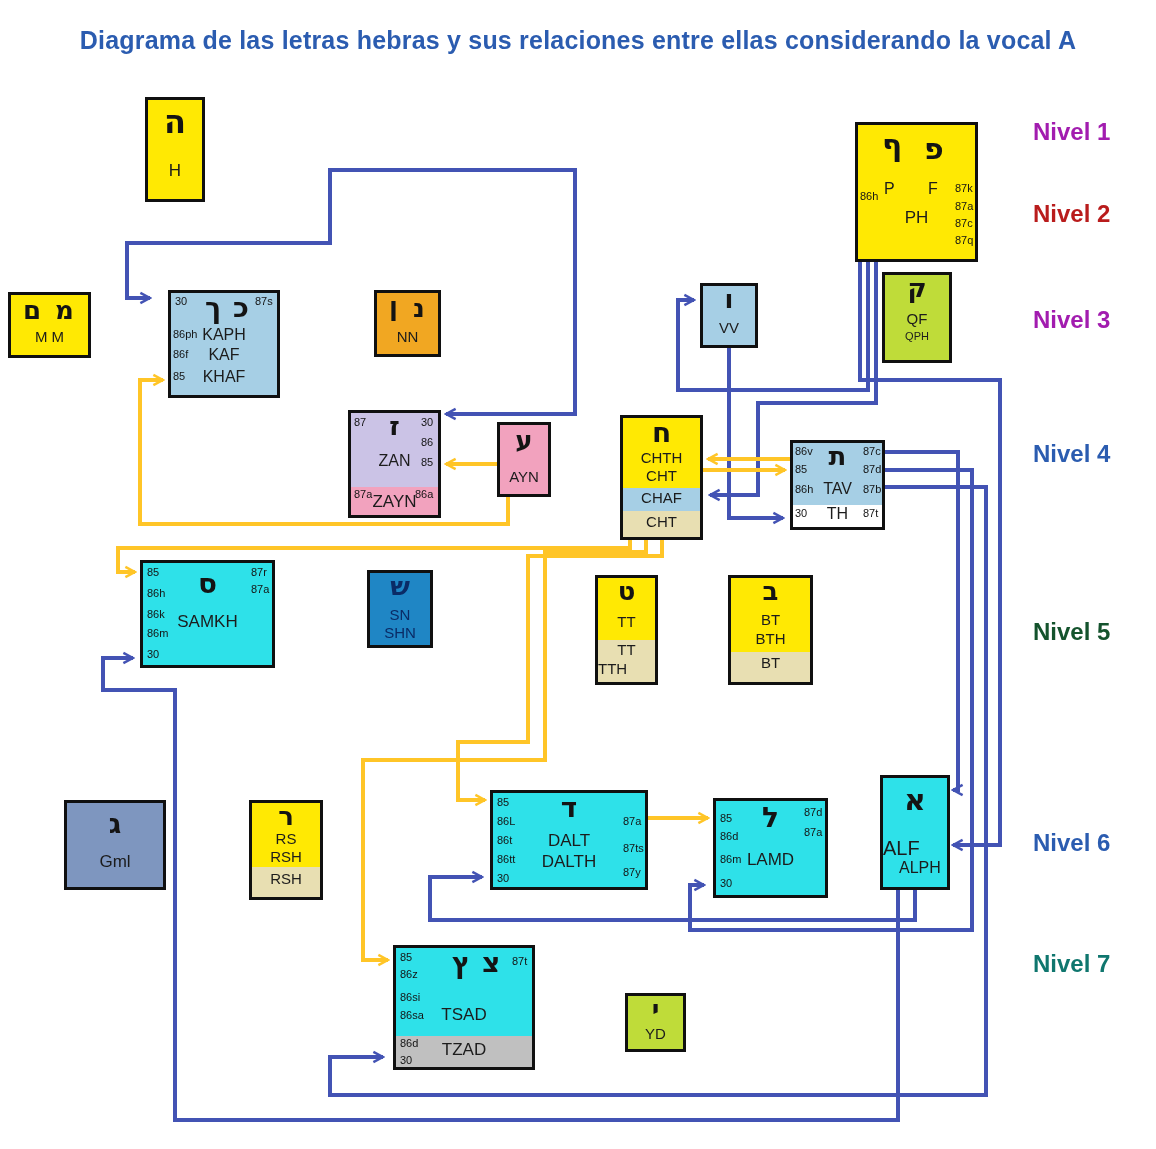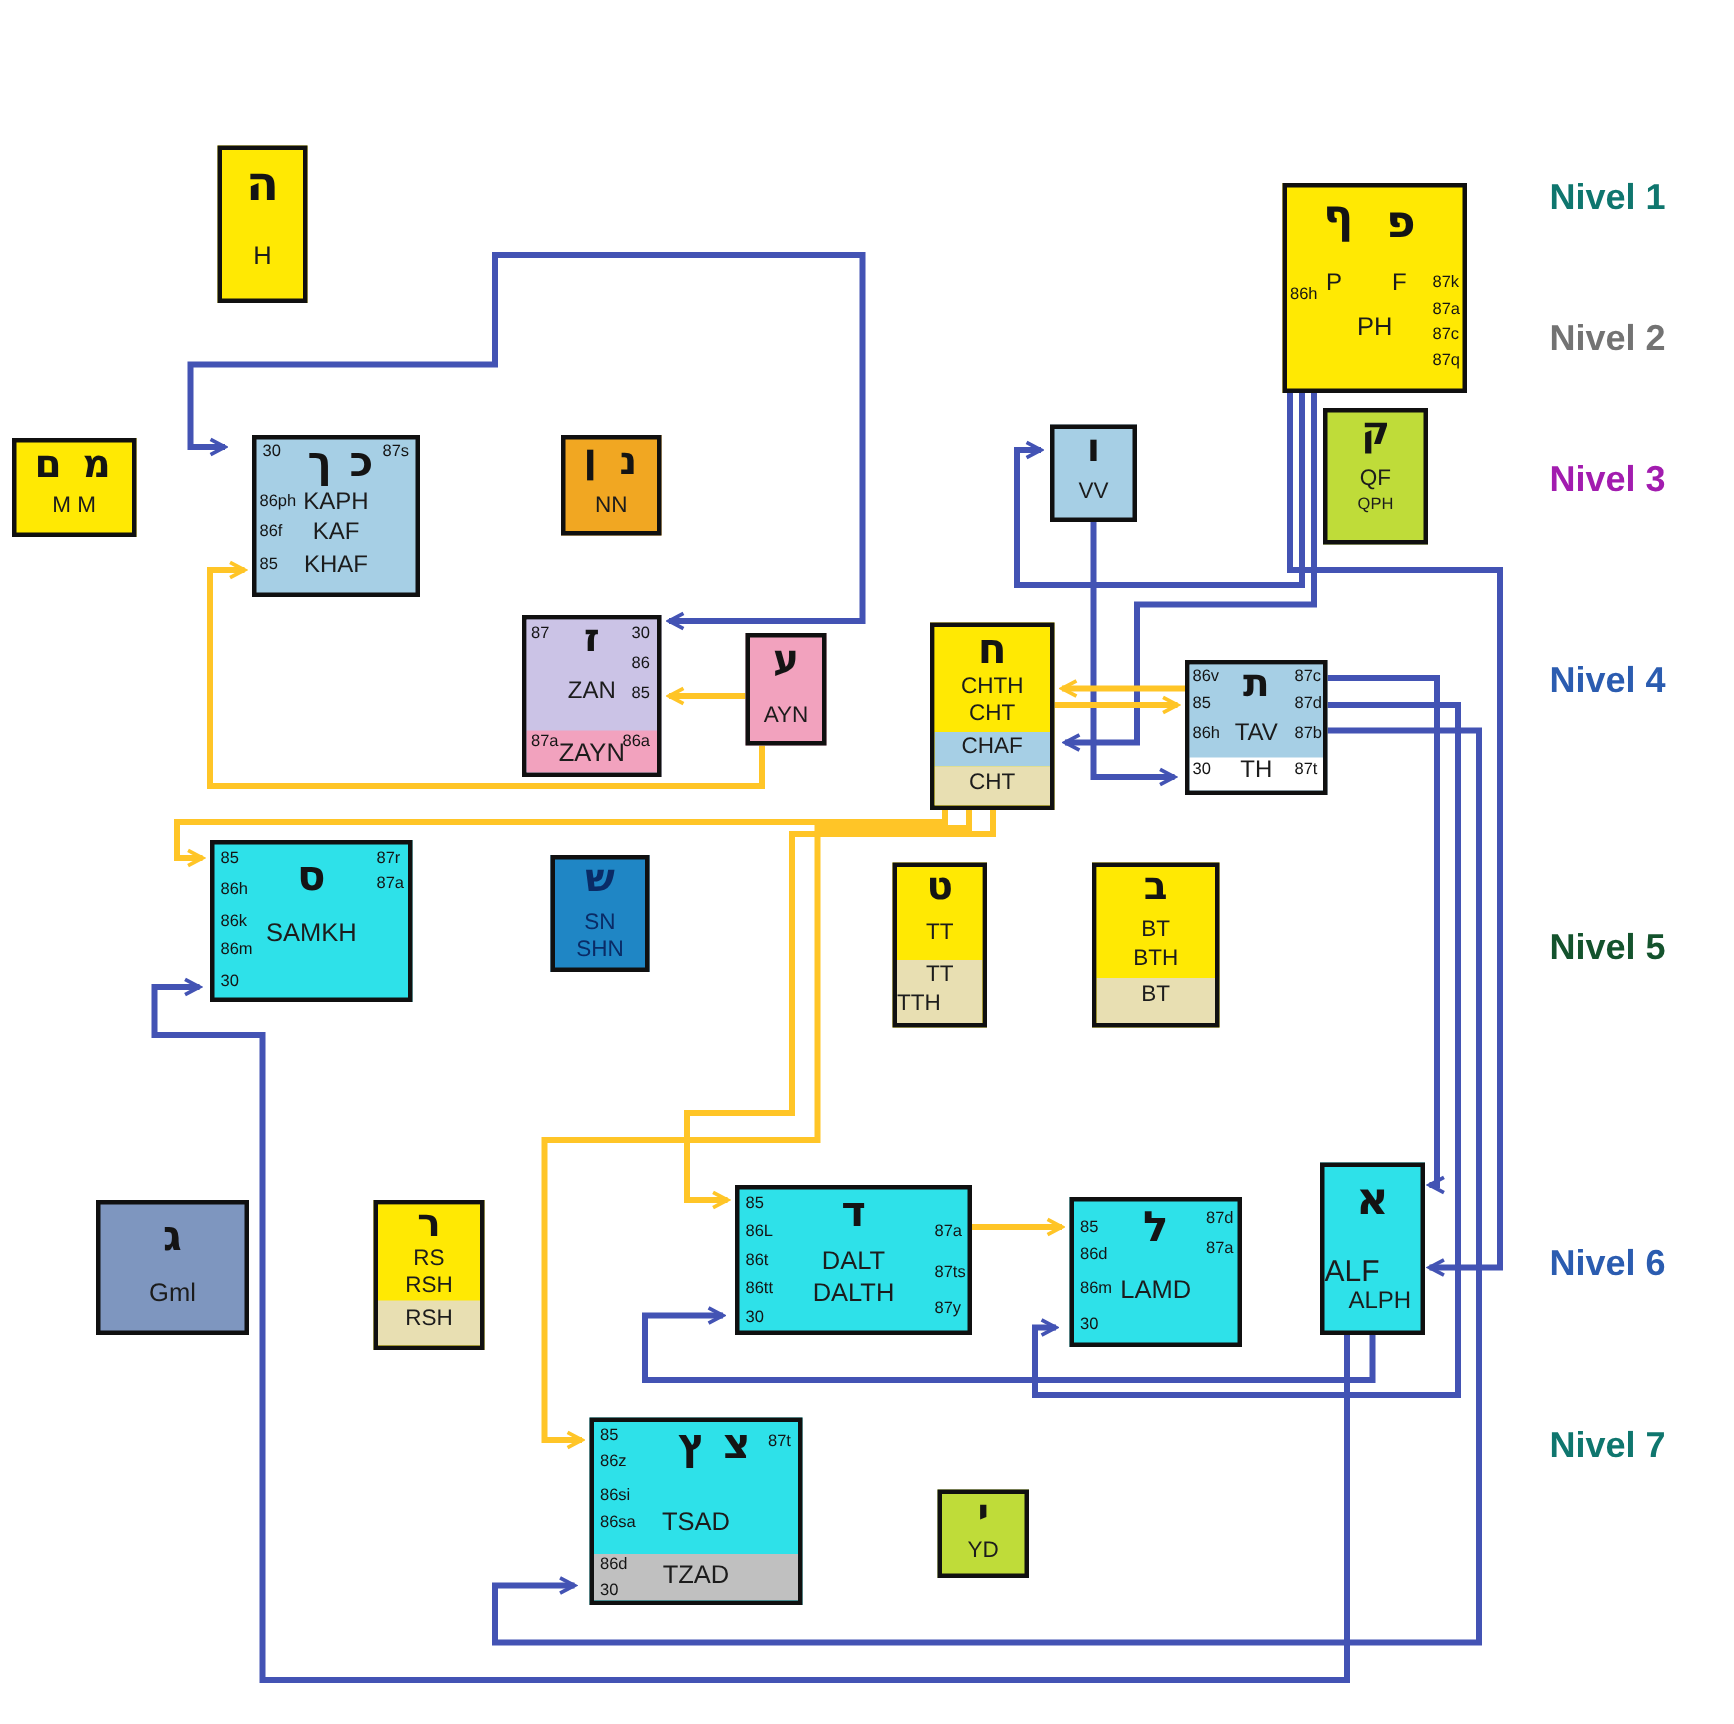--- a/index.html
+++ b/index.html
@@ -15,20 +15,21 @@
   .itm.heb{font-family:"DejaVu Sans",sans-serif;font-weight:bold;}
   .itm.lbl{font-weight:normal;color:#1c1c1c;}
   .itm.ann{font-weight:normal;}
   .nivel{position:absolute;left:1033px;font-size:24px;font-weight:bold;z-index:2;}
   #boxes,#levels{position:absolute;left:0;top:0;width:100%;height:100%;z-index:2;pointer-events:none;}
 </style>
 </head>
 <body>
 
 <div class="canvas">
+  <div class="title" style="color: rgb(43, 92, 176);">Diagrama de las letras hebras y sus relaciones entre ellas considerando la vocal A</div>
   <svg id="connector-layer" width="1156" height="1149" viewBox="0 0 1156 1149">
       <defs>
         <marker id="ar-blue" viewBox="0 0 12 12" refX="10" refY="6" markerWidth="3.4" markerHeight="3.4" orient="auto-start-reverse">
           <path d="M1.5,1.5 L10,6 L1.5,10.5" fill="none" stroke="#4353B4" stroke-width="2.2"></path>
         </marker>
         <marker id="ar-yellow" viewBox="0 0 12 12" refX="10" refY="6" markerWidth="3.4" markerHeight="3.4" orient="auto-start-reverse">
           <path d="M1.5,1.5 L10,6 L1.5,10.5" fill="none" stroke="#FFC527" stroke-width="2.2"></path>
         </marker>
       </defs>
       <polyline points="150,298 127,298 127,243 330,243 330,170 575,170 575,414 446,414" fill="none" stroke="#4353B4" stroke-width="4" stroke-linejoin="miter" marker-start="url(#ar-blue)" marker-end="url(#ar-blue)"></polyline>
@@ -226,21 +227,21 @@
         <span class="itm ann" style="top: 90px; font-size: 11px; left: 4px;">86d</span>
         <span class="itm lbl" style="top: 93px; font-size: 17px; left: 0px; width: 100%; text-align: center;">TZAD</span>
         <span class="itm ann" style="top: 107px; font-size: 11px; left: 4px;">30</span>
       </div>
       <div class="box" style="left: 625px; top: 993px; width: 61px; height: 59px; background: rgb(191, 220, 57);">
         <span class="itm heb" style="top: 0px; font-size: 26px; left: 0px; width: 100%; text-align: center;">י</span>
         <span class="itm lbl" style="top: 30px; font-size: 15px; left: 0px; width: 100%; text-align: center;">YD</span>
       </div>
     </div>
   <div id="levels">
-      <div class="nivel" style="top: 118px; color: #0f766e;">Nivel 1</div>
-      <div class="nivel" style="top: 212px; color: #737373;">Nivel 2</div>
+      <div class="nivel" style="top: 118px; color: #a21caf;">Nivel 1</div>
+      <div class="nivel" style="top: 200px; color: #b91c1c;">Nivel 2</div>
       <div class="nivel" style="top: 306px; color: #a21caf;">Nivel 3</div>
       <div class="nivel" style="top: 440px; color: rgb(43, 92, 176);">Nivel 4</div>
       <div class="nivel" style="top: 618px; color: #14532d;">Nivel 5</div>
       <div class="nivel" style="top: 829px; color: rgb(43, 92, 176);">Nivel 6</div>
       <div class="nivel" style="top: 950px; color: #0f766e;">Nivel 7</div>
     </div>
 </div>
 
 </body></html>

